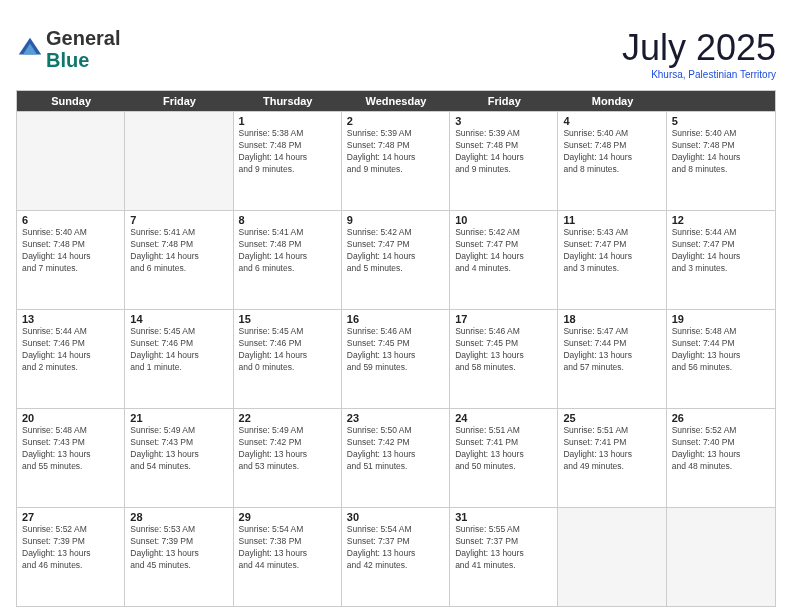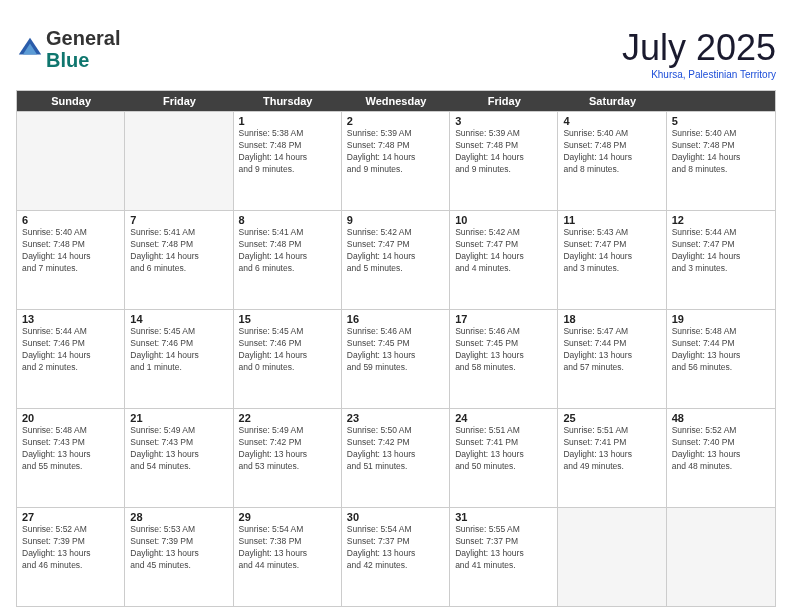--- a/index.html
+++ b/index.html
@@ -131,21 +131,21 @@
     </div>
   </div>
 
   <div class="calendar">
     <div class="cal-header">
     <div class="cal-header-cell">Sunday</div>
         <div class="cal-header-cell">Friday</div>
         <div class="cal-header-cell">Thursday</div>
         <div class="cal-header-cell">Wednesday</div>
         <div class="cal-header-cell">Friday</div>
-        <div class="cal-header-cell">Saturday</div>
+        <div class="cal-header-cell">Monday</div>
       </div>
     <div class="cal-body">
     <div class="cal-row">
           <div class="cal-cell empty"></div>
           <div class="cal-cell empty"></div>
           <div class="cal-cell">
             <div class="day-num">1</div>
             <div class="day-info">Sunrise: 5:38 AM<br>Sunset: 7:48 PM<br>Daylight: 14 hours<br>and 9 minutes.</div>
           </div>
           <div class="cal-cell">
@@ -244,21 +244,21 @@
           </div>
           <div class="cal-cell">
             <div class="day-num">24</div>
             <div class="day-info">Sunrise: 5:51 AM<br>Sunset: 7:41 PM<br>Daylight: 13 hours<br>and 50 minutes.</div>
           </div>
           <div class="cal-cell">
             <div class="day-num">25</div>
             <div class="day-info">Sunrise: 5:51 AM<br>Sunset: 7:41 PM<br>Daylight: 13 hours<br>and 49 minutes.</div>
           </div>
           <div class="cal-cell">
-            <div class="day-num">48</div>
+            <div class="day-num">26</div>
             <div class="day-info">Sunrise: 5:52 AM<br>Sunset: 7:40 PM<br>Daylight: 13 hours<br>and 48 minutes.</div>
           </div>
         </div>
         <div class="cal-row">
           <div class="cal-cell">
             <div class="day-num">27</div>
             <div class="day-info">Sunrise: 5:52 AM<br>Sunset: 7:39 PM<br>Daylight: 13 hours<br>and 46 minutes.</div>
           </div>
           <div class="cal-cell">
             <div class="day-num">28</div>

